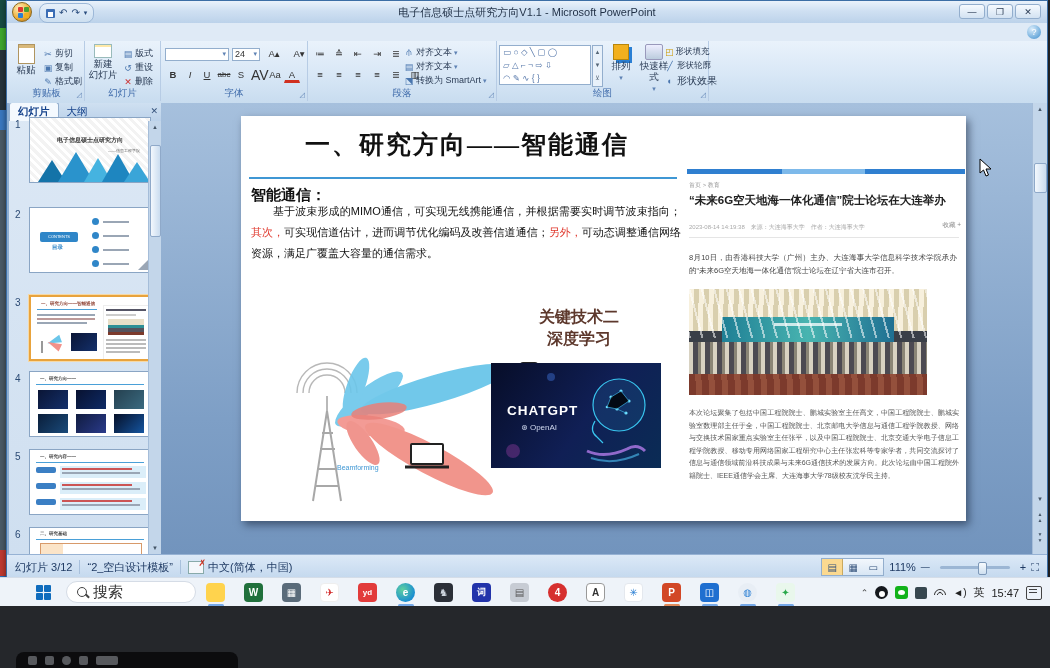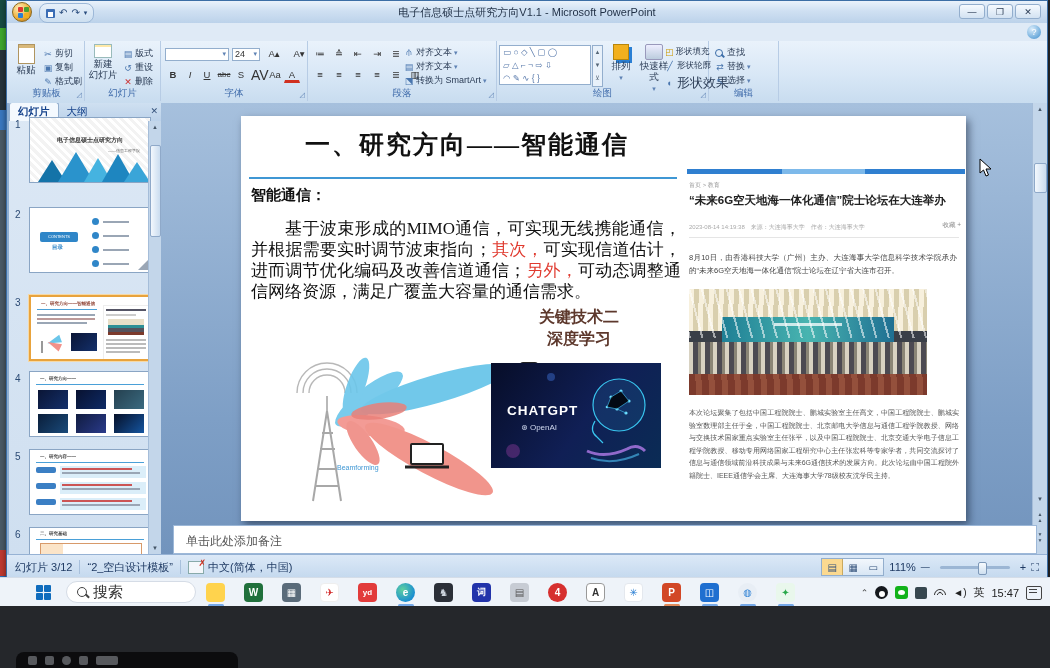--- a/index.html
+++ b/index.html
@@ -68,22 +68,22 @@
           background:linear-gradient(#a6c0dd,#7e9fc6 70%,#7294bd);}
   .vscroll{position:absolute;right:0;top:0;width:14px;height:451px;background:#c3d6ea;border-left:1px solid #a5bdd9;}
   .vscroll .vthumb{position:absolute;left:1px;top:60px;width:11px;height:28px;background:linear-gradient(90deg,#f3f8fd,#cadcef);border:1px solid #8fa9c9;border-radius:2px;}
   .vbtn{position:absolute;left:0;width:14px;height:13px;font-size:6px;color:#456;text-align:center;line-height:13px;}
   .slide{position:absolute;left:80px;top:13px;width:725px;height:405px;background:#fff;box-shadow:3px 4px 8px rgba(10,20,40,.5);}
   
   .s-title{position:absolute;left:64px;top:12px;font-size:25px;font-weight:bold;color:#111;
            font-family:"Liberation Serif","DejaVu Serif",serif;letter-spacing:2px;}
   .s-rule{position:absolute;left:8px;top:61px;width:428px;height:2px;background:#3f97d4;}
   .s-lead{position:absolute;left:10px;top:70px;font-size:15px;font-weight:bold;color:#111;font-family:"Liberation Serif",serif;}
-  .s-para{position:absolute;left:10px;top:102px;width:430px;font-size:17px;line-height:21px;color:#111;
-          text-align:justify;text-indent:2em;font-family:Liberation Serif, serif;}
+  .s-para{position:absolute;left:10px;top:85px;width:430px;font-size:11px;line-height:21px;color:#111;
+          text-align:justify;text-indent:2em;font-family:Liberation Sans, sans-serif;}
   .s-para .red{color:#e03a2f;}
   .tech{position:absolute;text-align:center;font-size:16px;font-weight:bold;color:#5d382c;line-height:22px;
         font-family:"Liberation Serif",serif;}
   .beamcap{position:absolute;left:96px;top:348px;font-size:7px;color:#3f97d4;}
   .gpt{position:absolute;left:250px;top:247px;width:170px;height:105px;
        background:linear-gradient(125deg,#070d28,#101f55 55%,#0a2c55);overflow:hidden;}
   .gpt .t1{position:absolute;left:16px;top:40px;font-size:13.5px;font-weight:bold;color:#fff;letter-spacing:1px;}
   .gpt .t2{position:absolute;left:30px;top:60px;font-size:8px;color:#cfd8ee;}
   
   .article{position:absolute;left:446px;top:55px;width:278px;height:350px;background:#fff;font-family:"Liberation Sans",sans-serif;}
@@ -322,43 +322,26 @@
       <div class="srow" style="left:168px;top:5px;width:44px;">
           <span class="ic" style="color:#c90;">◰</span>
           <span style="font-size:8.5px;">形状填充</span>
         </div>
       <div class="srow" style="left:168px;top:19px;">
           <span class="ic">╱</span>
           <span style="font-size:8.5px;">形状轮廓</span>
         </div>
       <div class="srow" style="left:168px;top:33px;">
           <span class="ic">◐</span>
-          <span style="font-size:13px;text-align:center;">形状效果</span>
+          <span style="font-size:10px;text-align:center;">形状效果</span>
         </div>
       <div class="grp-label">绘图</div>
       <div class="dlg">◿</div>
     </div>
 
-    <div class="grp" style="left:702px;width:70px;">
-      <div class="srow" style="left:6px;top:5px;">
-          <span class="mag"></span>
-          <span>查找</span>
-        </div>
-      <div class="srow" style="left:6px;top:19px;">
-          <span class="ic">⇄</span>
-          <span>替换</span>
-          <span style="font-size:7px;color:#5e82b4;">▾</span>
-        </div>
-      <div class="srow" style="left:6px;top:33px;">
-          <span class="ic">↖</span>
-          <span>选择</span>
-          <span style="font-size:7px;color:#5e82b4;">▾</span>
-        </div>
-      <div class="grp-label">编辑</div>
-    </div>
   </div>
 
   <div class="mainarea">
 
     <div class="thumbpanel">
       <div class="ptabs">
         <span class="ptab active">幻灯片</span>
         <span class="ptab">大纲</span>
         <span class="pclose">✕</span>
       </div>
@@ -553,23 +536,20 @@
 
     <div class="vscroll">
       <span class="vbtn" style="top:0;">▲</span>
       <div class="vthumb"></div>
       <span class="vbtn" style="top:390px;">▼</span>
       <span class="vbtn" style="top:408px;font-size:5px;line-height:6px;">▲<br>▲</span>
       <span class="vbtn" style="top:428px;font-size:5px;line-height:6px;">▼<br>▼</span>
     </div>
   </div>
 
-  <div class="notes">
-    <span>单击此处添加备注</span>
-  </div>
 
   <div class="statusbar">
     <span style="margin-left:8px;">幻灯片 3/12</span>
     <span class="sb-sep"></span>
     <span>“2_空白设计模板”</span>
     <span class="sb-sep"></span>
     <span class="spellbook"></span>
     <span>中文(简体，中国)</span>
     <div style="position:absolute;right:8px;display:flex;align-items:center;gap:5px;">
       <div class="viewbtns">

